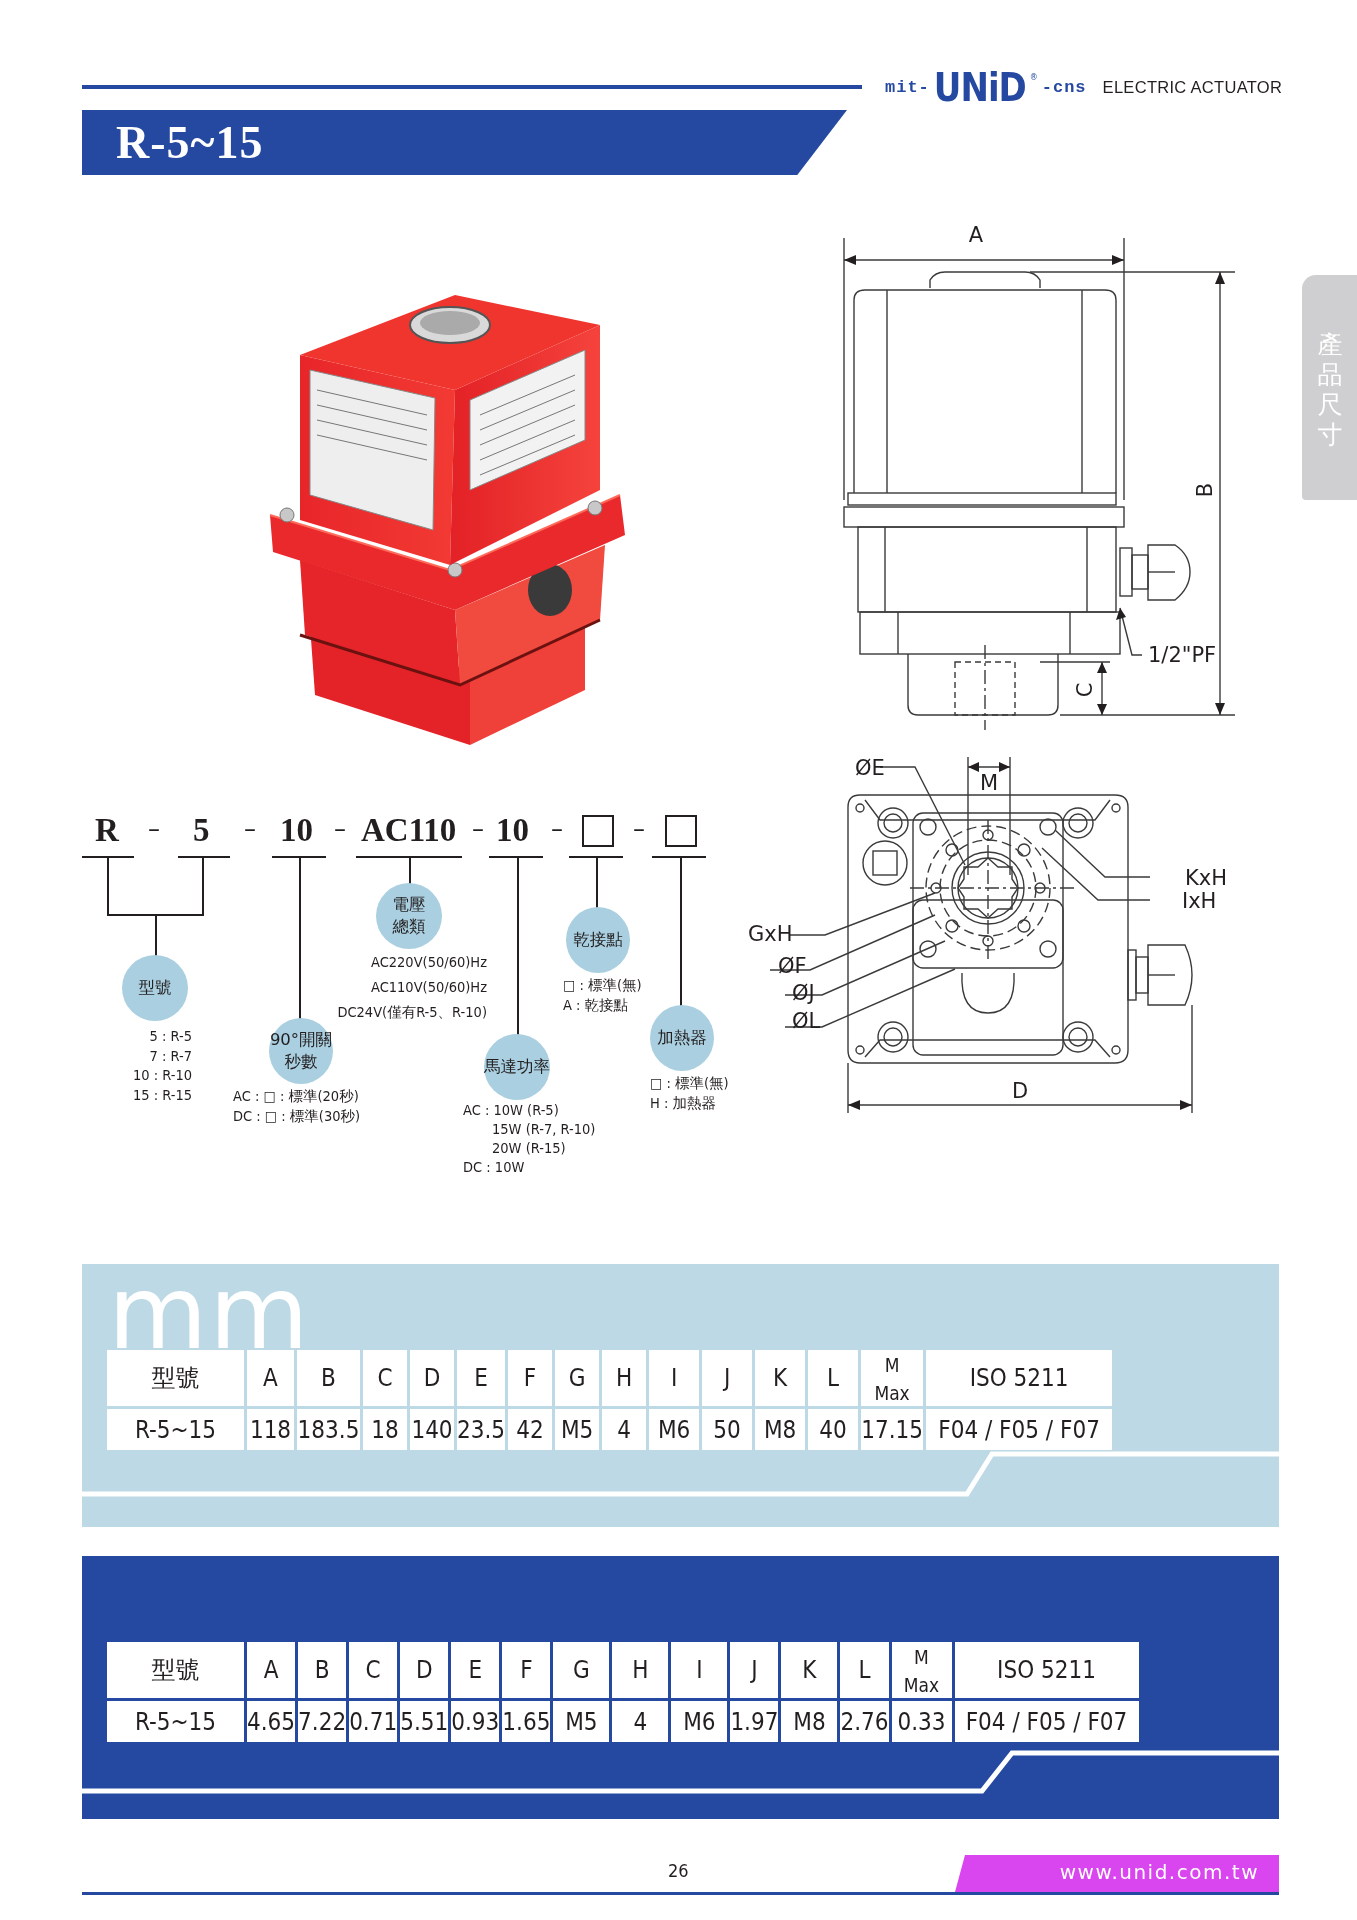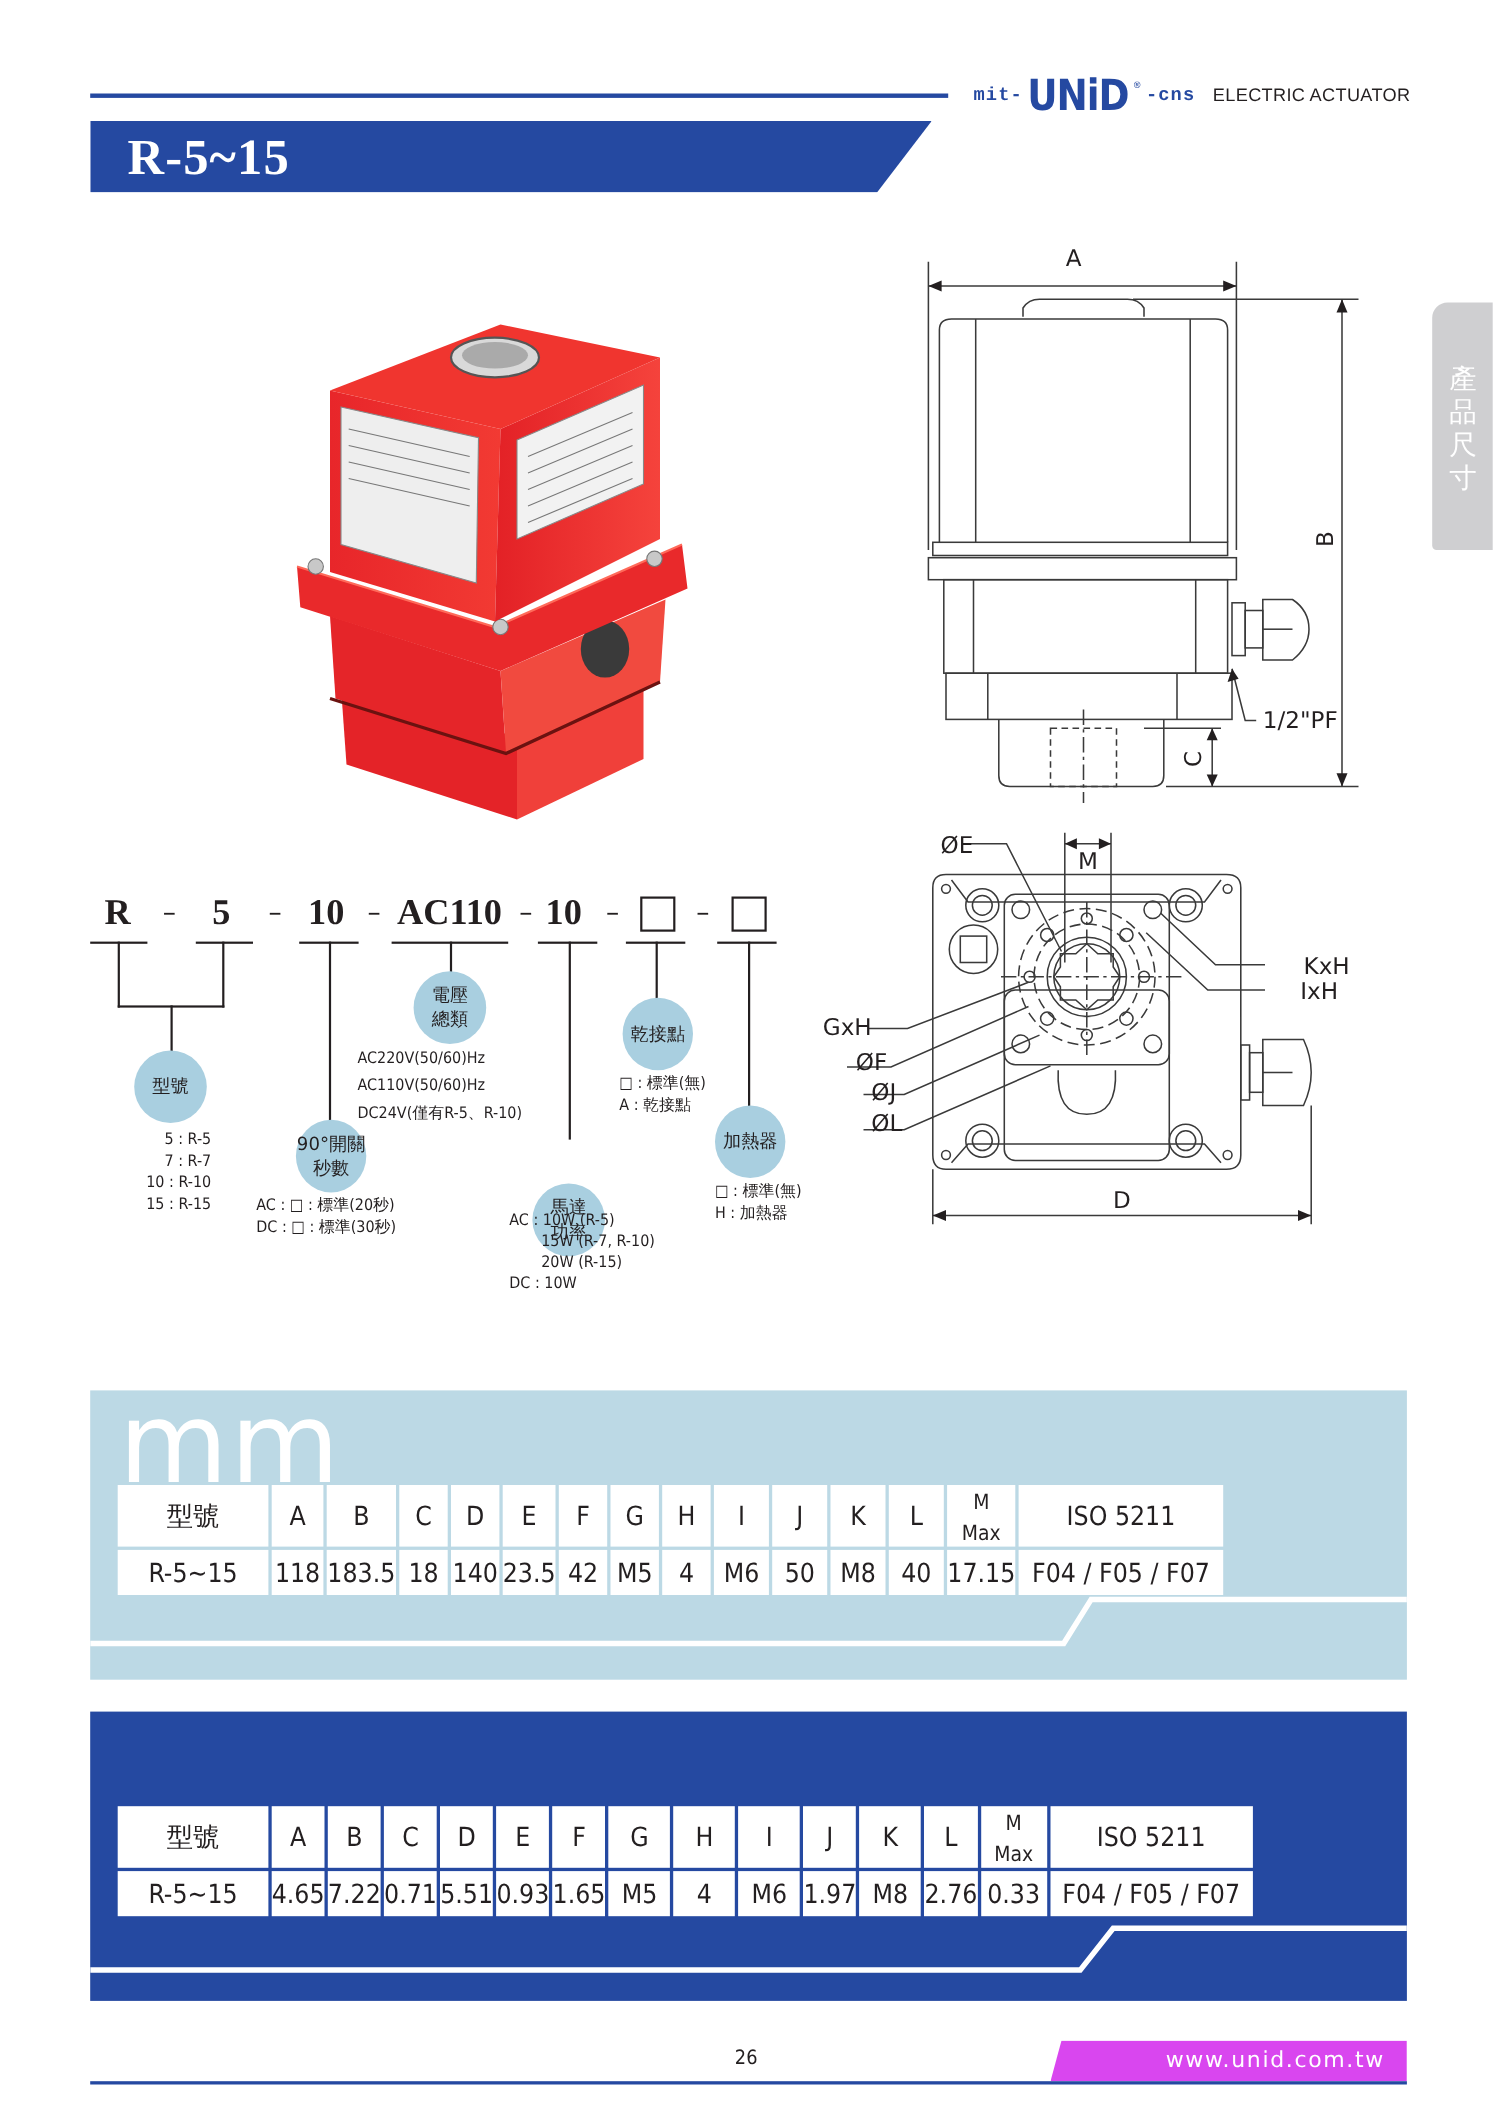--- a/index.html
+++ b/index.html
@@ -301,38 +301,38 @@
     <span>型號</span>
   </div>
   <div class="abs bubble" style="left:269px; top:1018px; width:64px; height:66px; flex-direction:column;">
     <span>90°開關</span>
     <span>秒數</span>
   </div>
   <div class="abs bubble" style="left:376px; top:883px; width:66px; height:66px; flex-direction:column;">
     <span>電壓</span>
     <span>總類</span>
   </div>
-  <div class="abs bubble" style="left:484px; top:1076px; width:66px; height:66px; flex-direction:column;">
+  <div class="abs bubble" style="left:484px; top:1034px; width:66px; height:66px; flex-direction:row;">
     <span>馬達</span>
     <span>功率</span>
   </div>
   <div class="abs bubble" style="left:566px; top:907px; width:64px; height:66px;">
     <span>乾接點</span>
   </div>
   <div class="abs bubble" style="left:650px; top:1005px; width:64px; height:66px;">
     <span>加熱器</span>
   </div>
 
   <div class="abs note" style="left:120px; top:1027px; text-align:right; width:72px;">5 : R-5
 7 : R-7
 10 : R-10
 15 : R-15</div>
   <div class="abs note" style="left:233px; top:1087px;">AC : □ : 標準(20秒)
 DC : □ : 標準(30秒)</div>
-  <div class="abs note" style="left:325px; top:950px; width:176px; text-align:left; line-height:25px;">AC220V(50/60)Hz
+  <div class="abs note" style="left:311px; top:950px; width:176px; text-align:right; line-height:25px;">AC220V(50/60)Hz
 AC110V(50/60)Hz
 DC24V(僅有R-5、R-10)</div>
   <div class="abs note" style="left:463px; top:1101px; line-height:19px;">AC : 10W (R-5)
        15W (R-7, R-10)
        20W (R-15)
 DC : 10W</div>
   <div class="abs note" style="left:563px; top:976px;">□ : 標準(無)
 A : 乾接點</div>
   <div class="abs note" style="left:650px; top:1074px;">□ : 標準(無)
 H : 加熱器</div>

